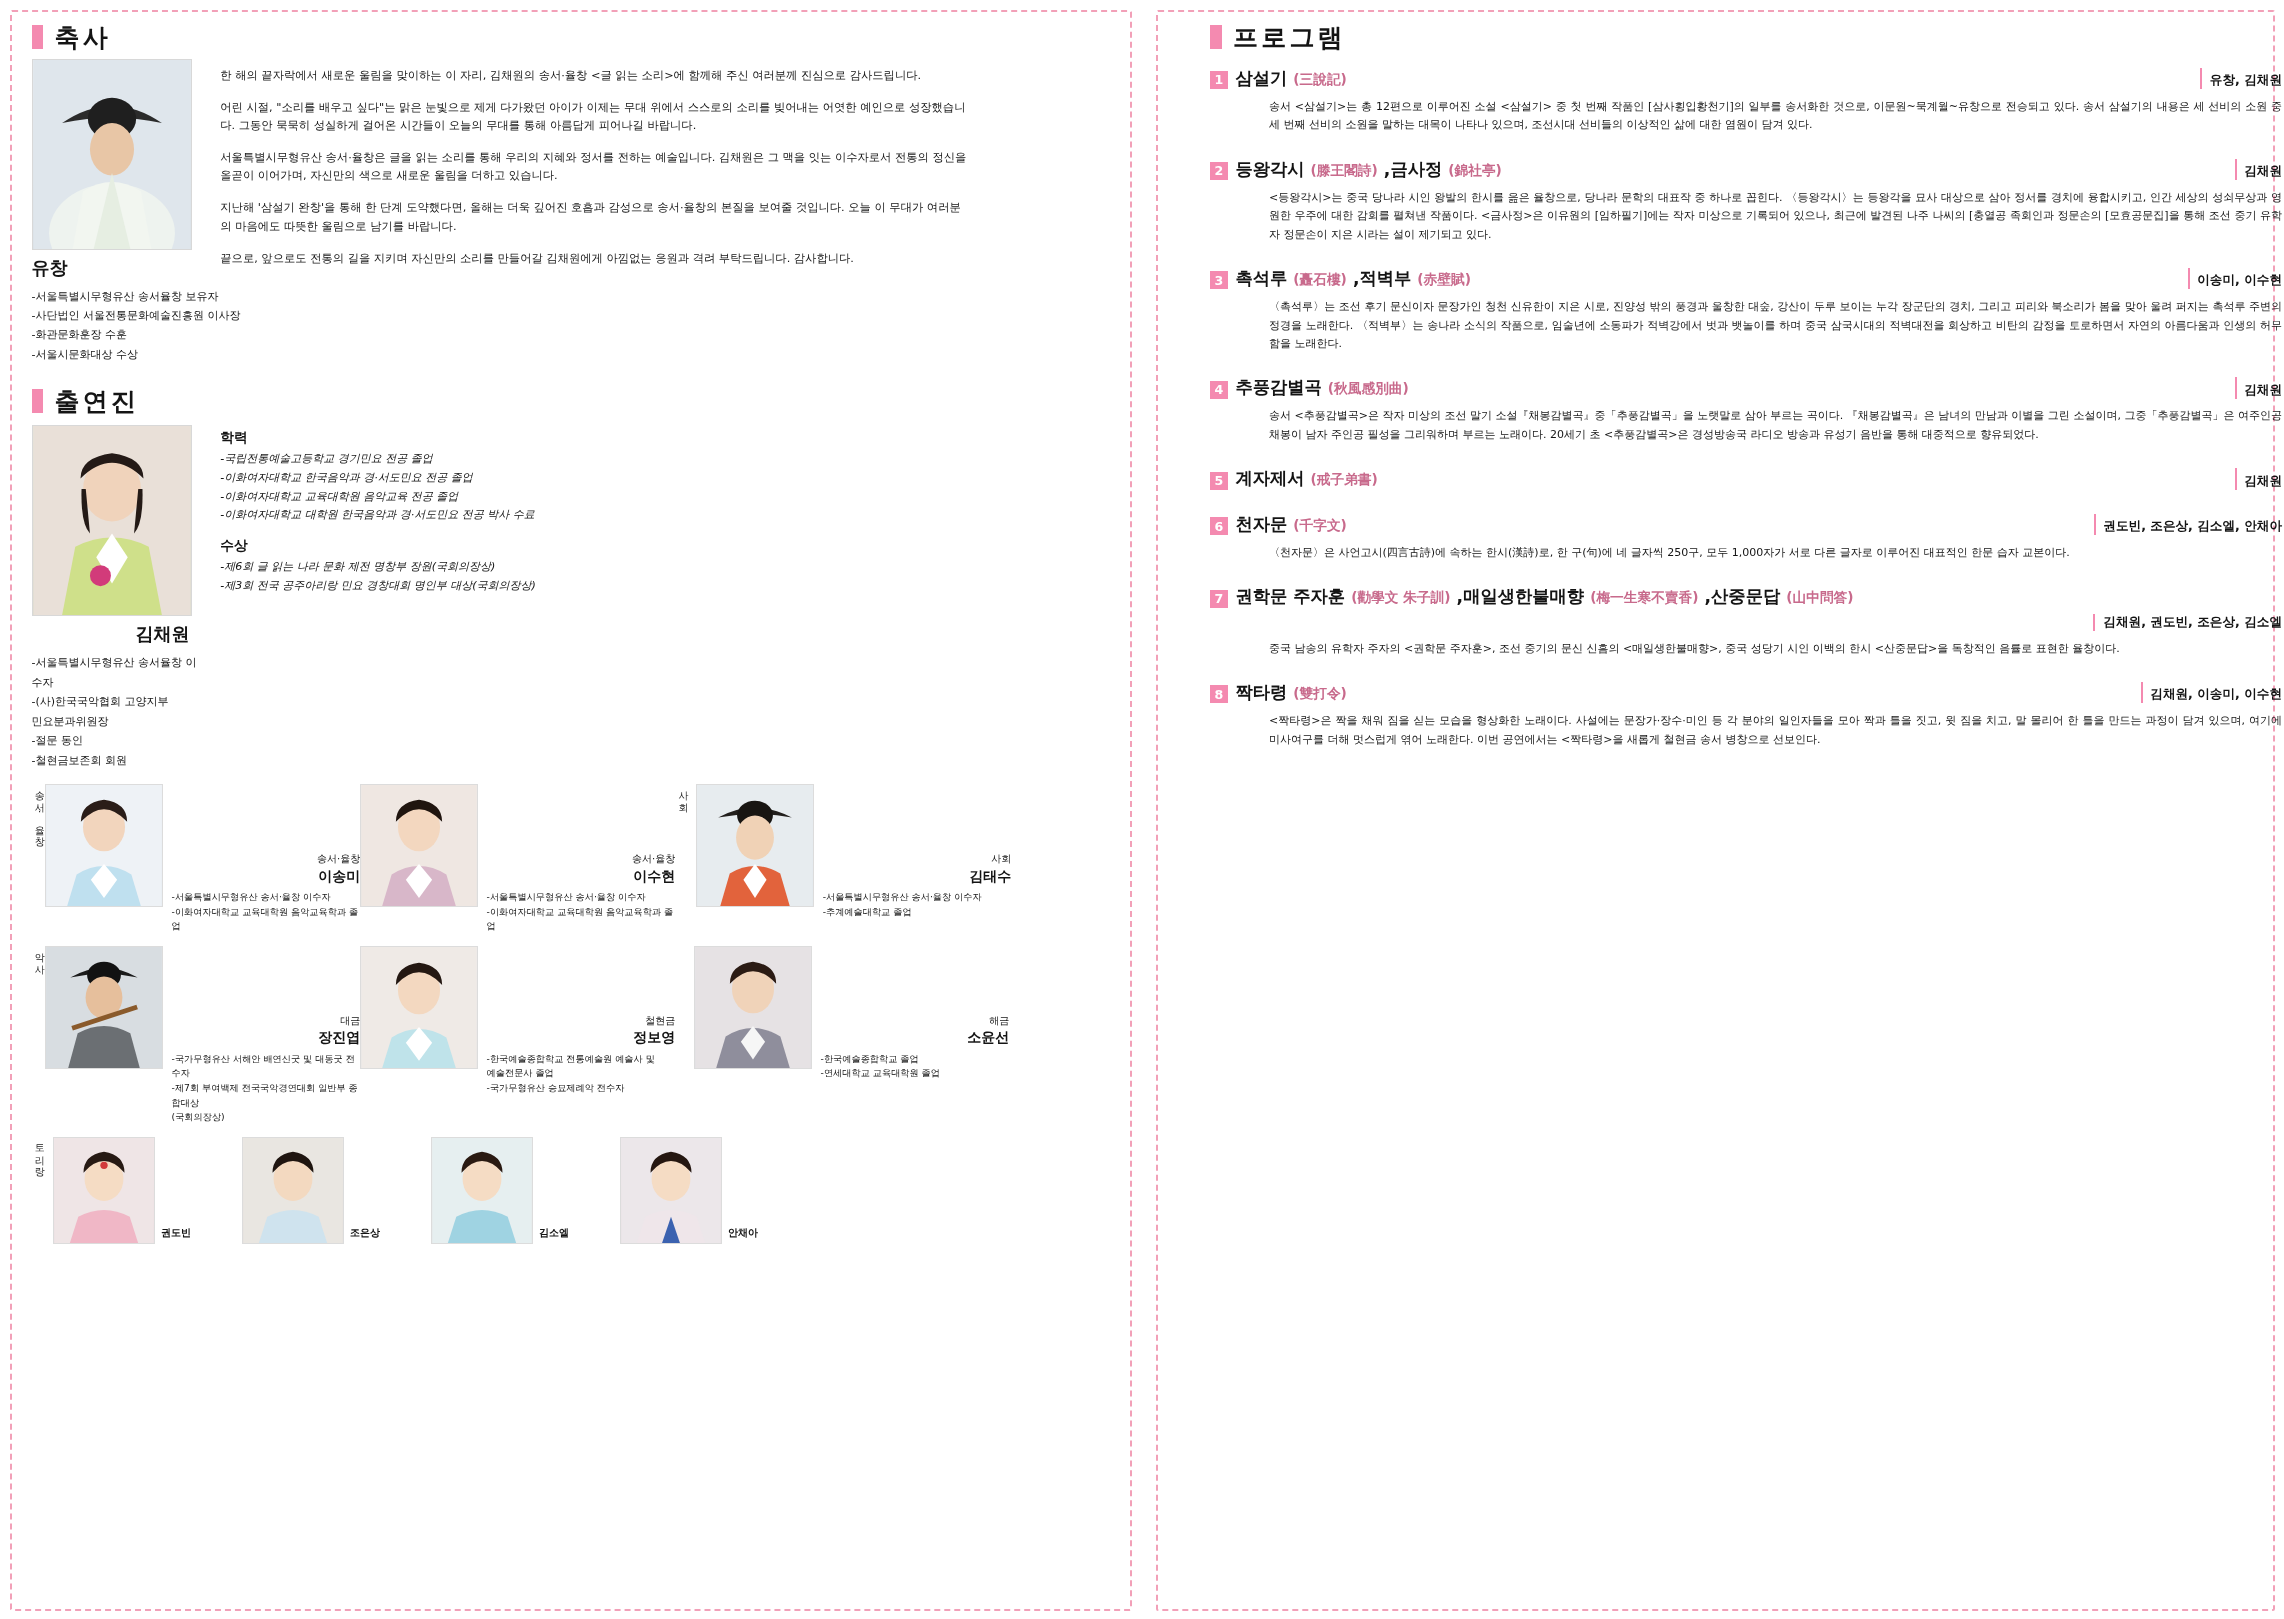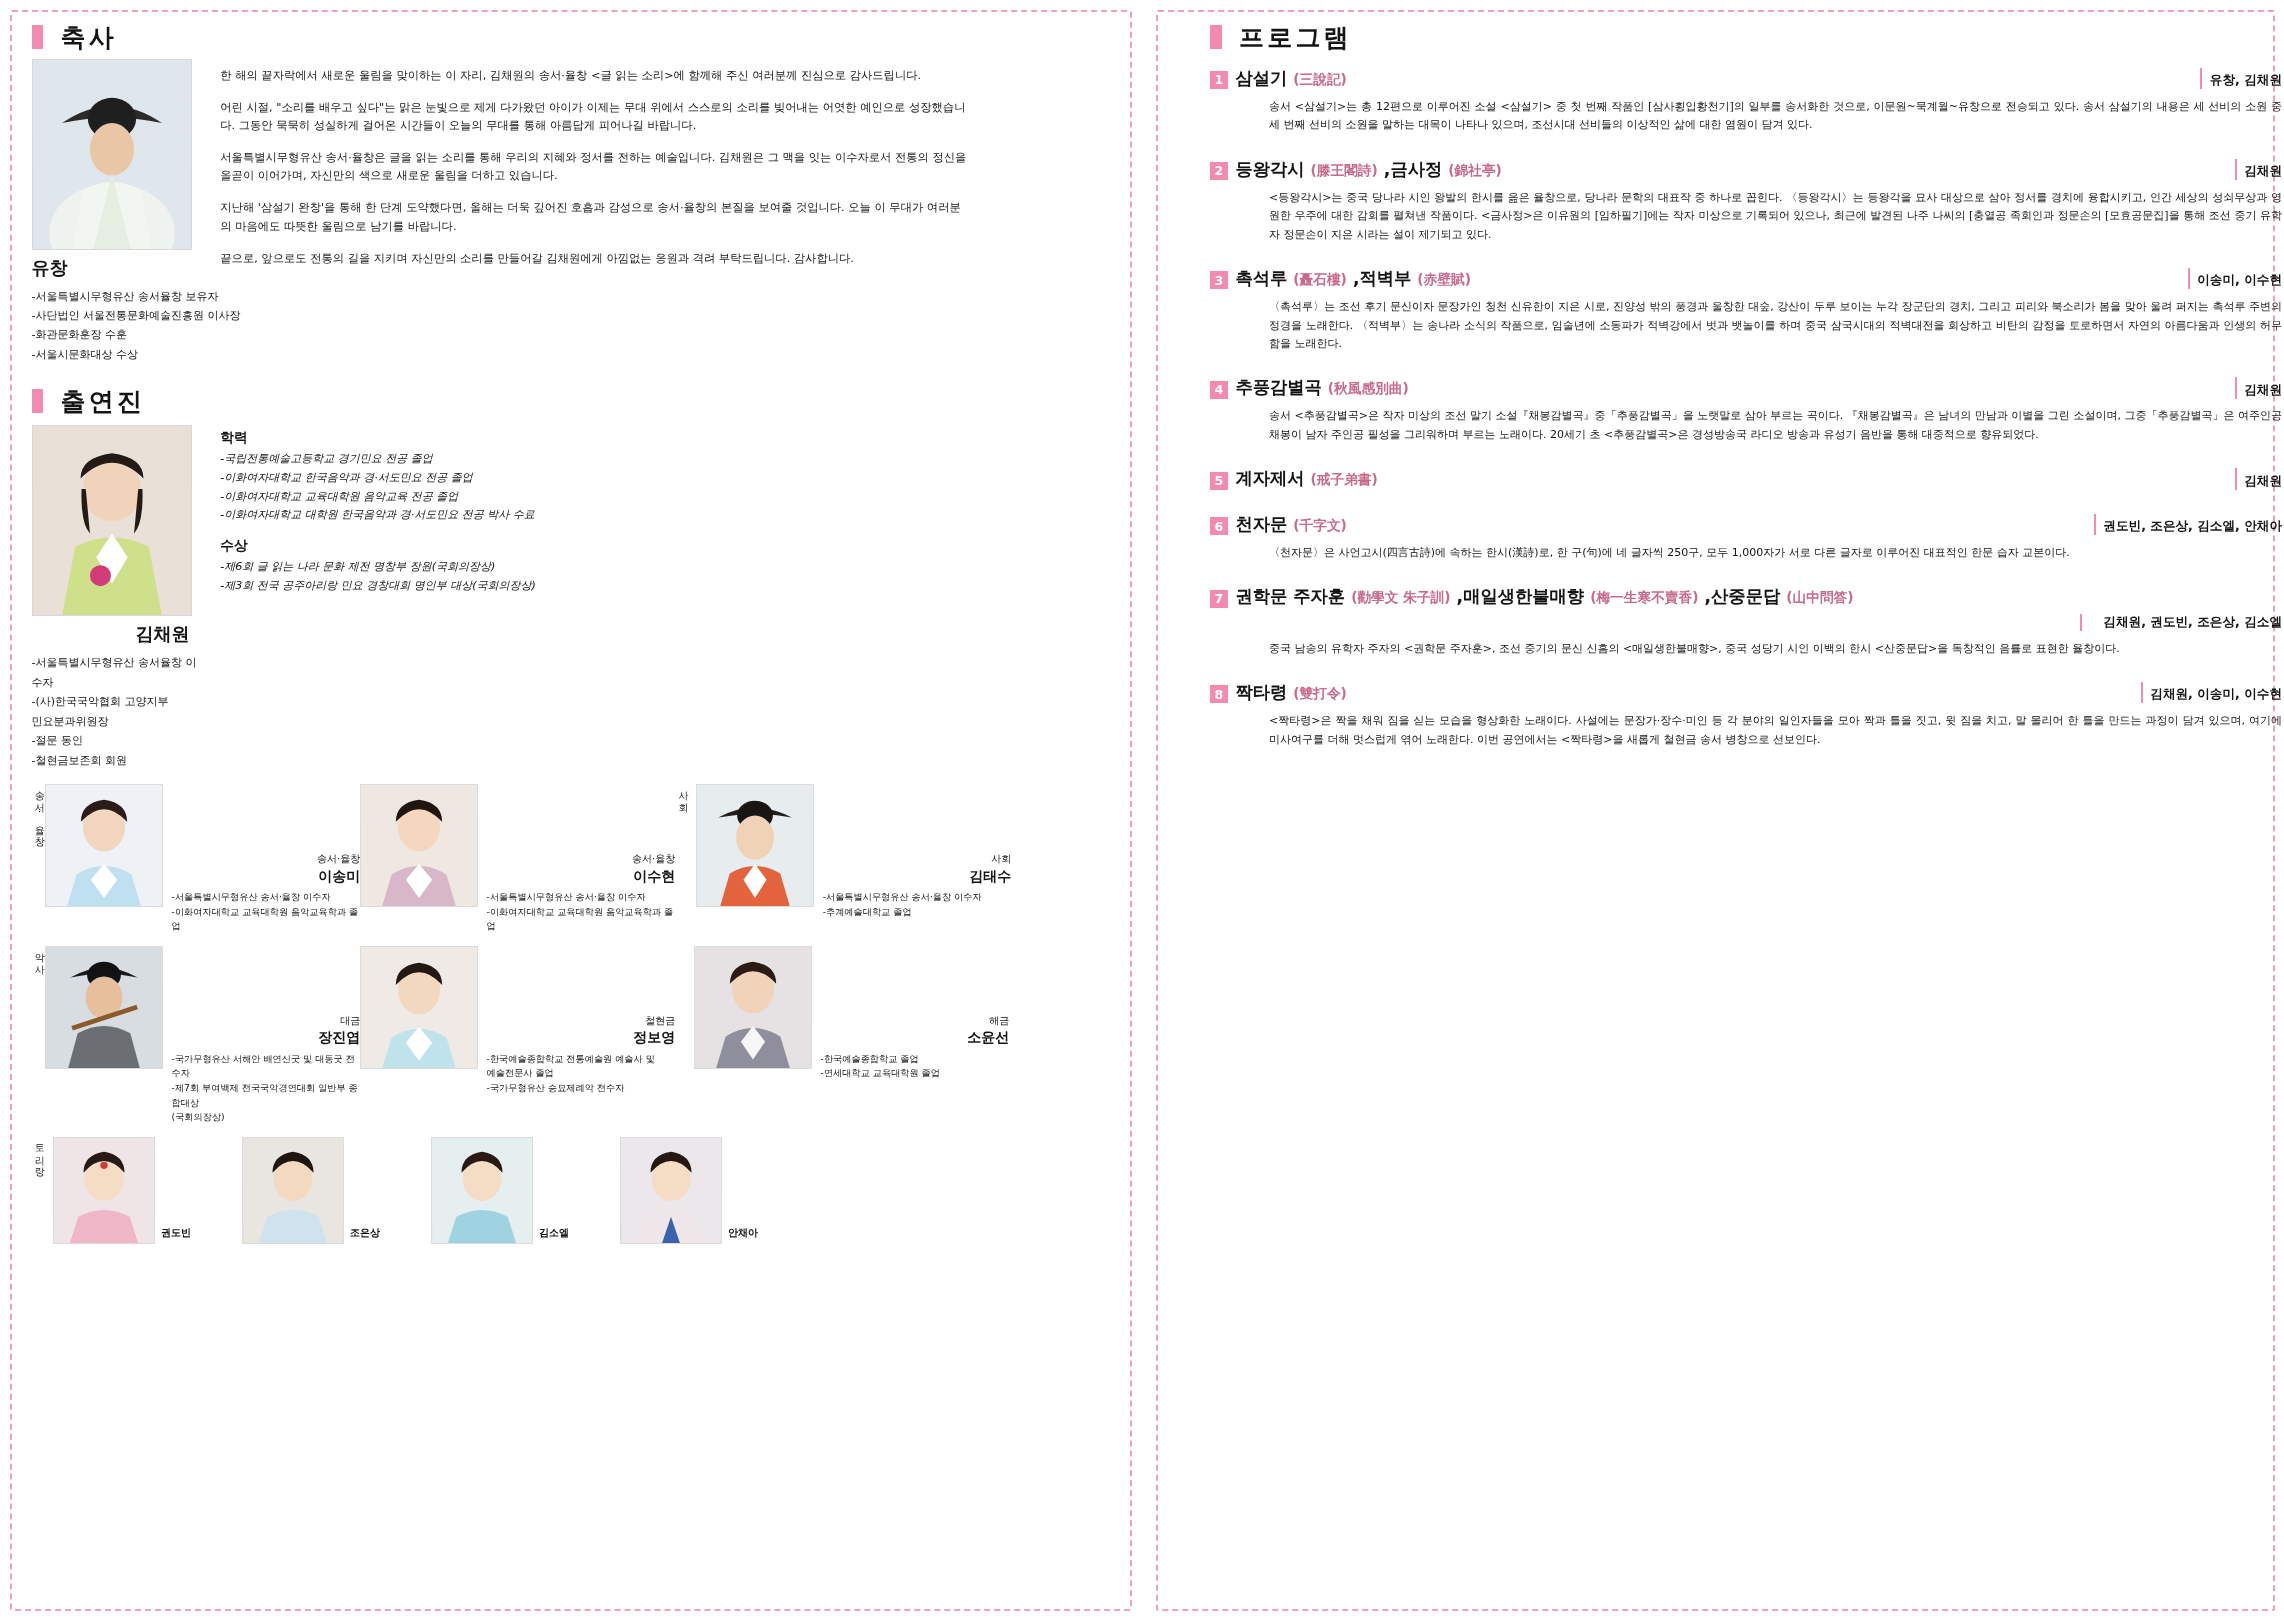--- a/index.html
+++ b/index.html
@@ -18,21 +18,21 @@
     border:2.6px dashed #f2a0b8;
     border-radius:2.1px;
   }
   .frame-left { left:9.5px; right:1152px; }
   .frame-right { left:1156px; right:9.5px; }
 
   .col-left { position:absolute; left:31.5px; top:21px; width:1098px; height:1576px; }
   .col-right { position:absolute; left:1210px; top:21px; width:1072px; height:1576px; }
 
   
-  .sec-head { position:relative; padding-left:10px; margin-bottom:5.3px; }
+  .sec-head { position:relative; padding-left:4px; margin-bottom:5.3px; }
   .sec-head .sq { position:absolute; left:0; top:4.2px; width:11.6px; height:24px; background:#f48ab0; }
   .sec-head .txt {
     font-size:25px; font-weight:bold; letter-spacing:3.2px; margin-left:19px;
     font-family:"DejaVu Sans", sans-serif;
   }
 
   
   .chukssa { display:flex; gap:15.8px; margin-top:4.2px; }
   .portrait-box { width:173px; }
   .portrait {
@@ -90,21 +90,21 @@
     width:18px; height:18px; background:#f48ab0; color:#fff; font-size:12.6px; font-weight:bold;
     display:flex; align-items:center; justify-content:center; margin-right:7.4px; margin-top:3.2px; flex:none;
   }
   .ptitle { font-size:17.3px; font-weight:bold; line-height:1.25; }
   .ptitle .hanja { font-size:13.7px; color:#c86a8c; font-weight:bold; }
   .performers {
     margin-left:auto; font-size:12.6px; font-weight:bold; white-space:nowrap; padding-top:4.2px;
     border-left:2.1px solid #f48ab0; padding-left:7.4px; align-self:flex-start;
   }
   .pdesc { font-size:11px; line-height:1.68; margin-top:8.4px; margin-left:59px; text-align:justify; }
-  .perf-below { margin-left:auto; font-size:12.6px; font-weight:bold; white-space:nowrap; border-left:2.1px solid #f48ab0; padding-left:21px; margin-top:6.3px; }
+  .perf-below { margin-left:auto; font-size:12.6px; font-weight:bold; white-space:nowrap; border-left:2.1px solid #f48ab0; padding-left:8px; margin-top:6.3px; }
   .perf-row { display:flex; }
 </style>
 </head>
 <body>
 
 <div class="page">
   <div class="frame-left"></div>
   <div class="frame-right"></div>
 
   <div class="col-left">

